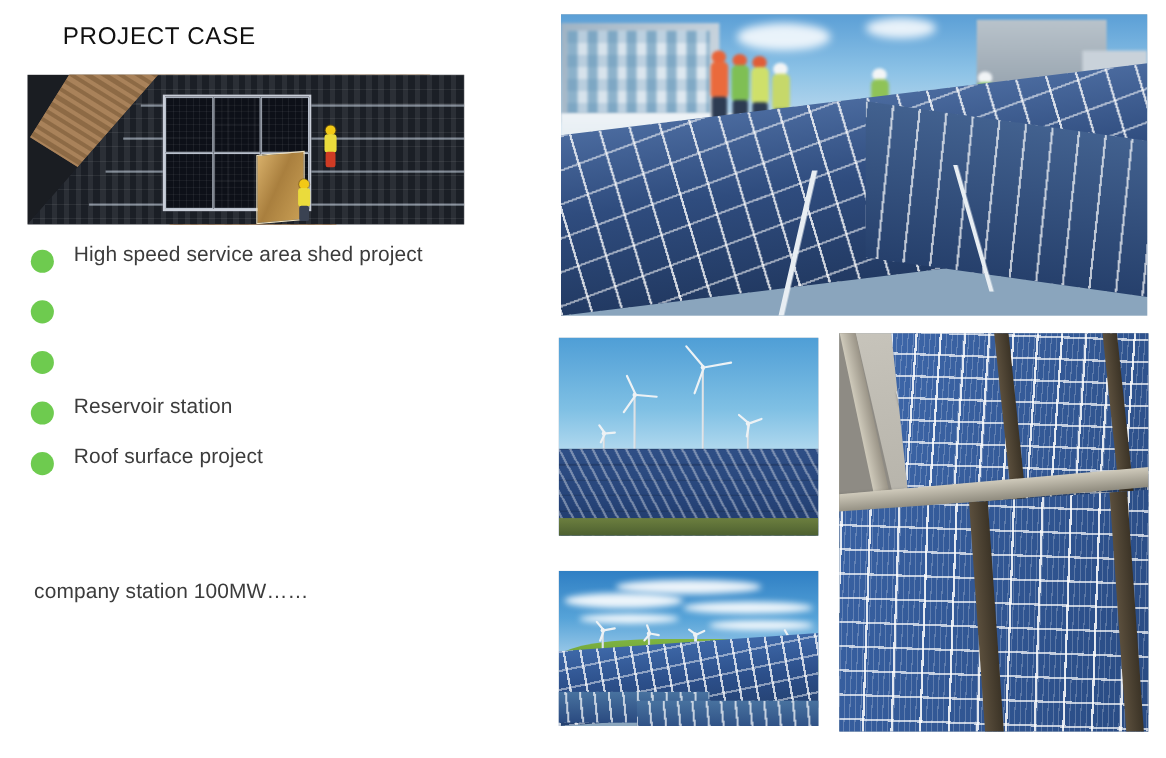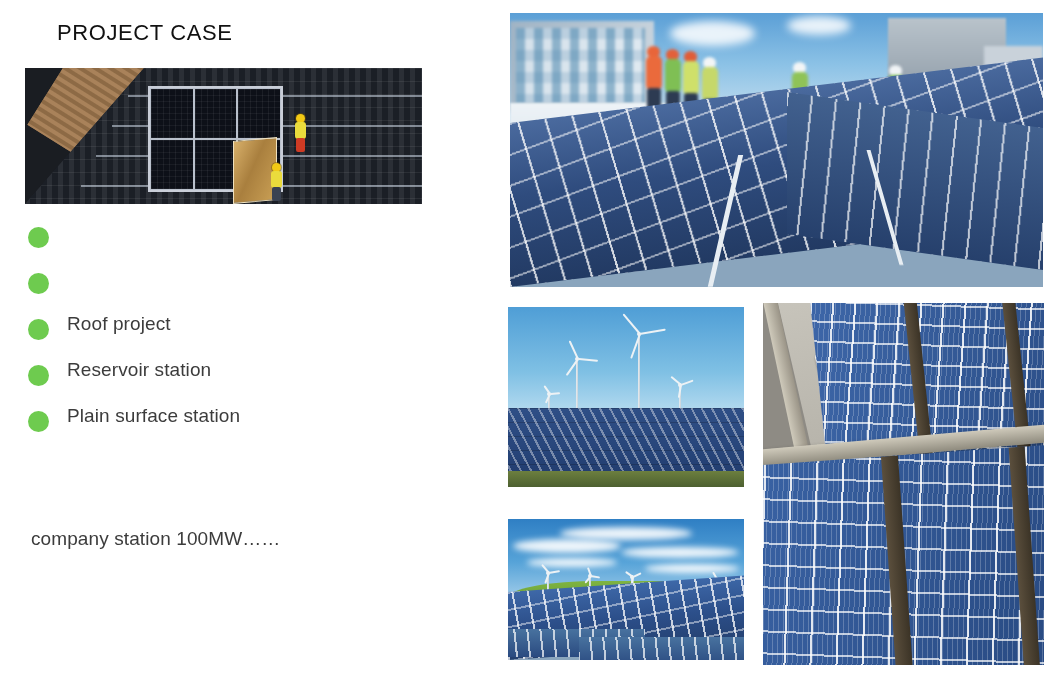--- a/index.html
+++ b/index.html
@@ -319,35 +319,35 @@
         <div class="helmet" style="left:1px;top:0;"></div>
         <div class="vest" style="left:0;top:8px;"></div>
         <div class="legs" style="left:1px;top:24px;background:#3a4252;"></div>
       </div>
     </div>
   </div>
 
   <div class="bullet-list">
     <div class="bullet-row">
       <span class="bullet-dot"></span>
+      <span class="bullet-label">High speed service area shed project</span>
     </div>
     <div class="bullet-row">
       <span class="bullet-dot"></span>
     </div>
     <div class="bullet-row">
       <span class="bullet-dot"></span>
-      <span class="bullet-label"> Roof project</span>
     </div>
     <div class="bullet-row">
       <span class="bullet-dot"></span>
       <span class="bullet-label">Reservoir station</span>
     </div>
     <div class="bullet-row">
       <span class="bullet-dot"></span>
-      <span class="bullet-label">Plain surface station</span>
+      <span class="bullet-label">Roof surface project</span>
     </div>
   </div>
 
   <div class="note">
     <div>company station 100MW……</div>
   </div>
 
   <div class="photo hero-photo">
     <div class="ph-inner">
       <div class="hero-sky"></div>

